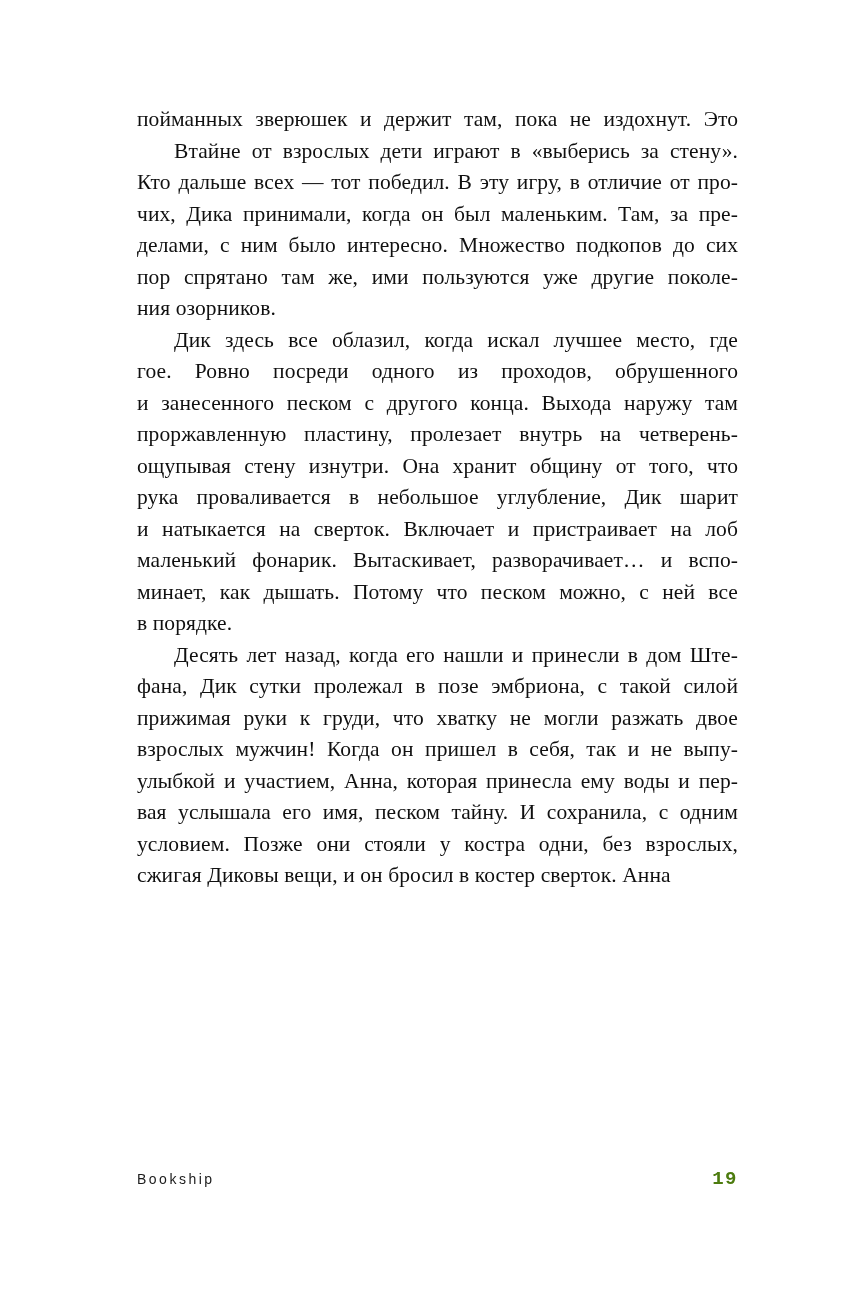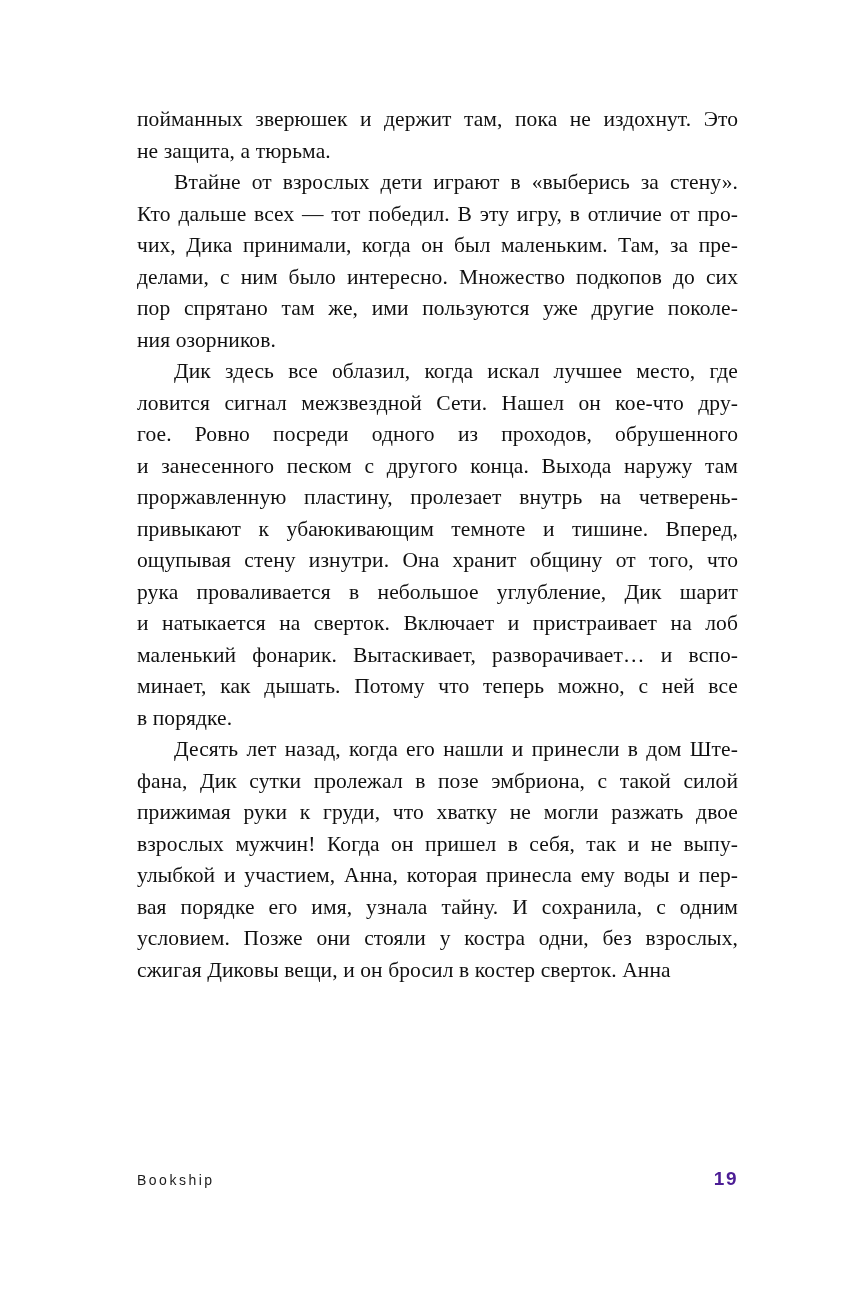--- a/index.html
+++ b/index.html
@@ -51,61 +51,59 @@
   }
   .footer-brand {
     font-size: 14px;
     letter-spacing: 2.5px;
     color: #1b1b1b;
   }
   .page-number {
     font-size: 19px;
     font-weight: bold;
     letter-spacing: 1.5px;
-    color: #4c1d95;
+    color: #4d7c0f;
+    font-family: Liberation Mono, monospace;
   }
 </style>
 </head>
 <body>
 
 <div class="page">
   <main class="text-block">
       <div class="paragraph">
         <div class="line">пойманных зверюшек и держит там, пока не издохнут. Это</div>
-        <div class="line last">не защита, а тюрьма.</div>
       </div>
       <div class="paragraph">
         <div class="line first-indent">Втайне от взрослых дети играют в «выберись за стену».</div>
         <div class="line">Кто дальше всех — тот победил. В эту игру, в отличие от про-</div>
         <div class="line">чих, Дика принимали, когда он был маленьким. Там, за пре-</div>
         <div class="line">делами, с ним было интересно. Множество подкопов до сих</div>
         <div class="line">пор спрятано там же, ими пользуются уже другие поколе-</div>
         <div class="line last">ния озорников.</div>
       </div>
       <div class="paragraph">
         <div class="line first-indent">Дик здесь все облазил, когда искал лучшее место, где</div>
-        <div class="line">ловится сигнал межзвездной Сети. Нашел он кое-что дру-</div>
         <div class="line">гое. Ровно посреди одного из проходов, обрушенного</div>
         <div class="line">и занесенного песком с другого конца. Выхода наружу там</div>
         <div class="line">проржавленную пластину, пролезает внутрь на четверень-</div>
-        <div class="line">привыкают к убаюкивающим темноте и тишине. Вперед,</div>
         <div class="line">ощупывая стену изнутри. Она хранит общину от того, что</div>
         <div class="line">рука проваливается в небольшое углубление, Дик шарит</div>
         <div class="line">и натыкается на сверток. Включает и пристраивает на лоб</div>
         <div class="line">маленький фонарик. Вытаскивает, разворачивает… и вспо-</div>
-        <div class="line">минает, как дышать. Потому что теперь можно, с ней все</div>
+        <div class="line">минает, как дышать. Потому что песком можно, с ней все</div>
         <div class="line last">в порядке.</div>
       </div>
       <div class="paragraph">
         <div class="line first-indent">Десять лет назад, когда его нашли и принесли в дом Ште-</div>
         <div class="line">фана, Дик сутки пролежал в позе эмбриона, с такой силой</div>
         <div class="line">прижимая руки к груди, что хватку не могли разжать двое</div>
         <div class="line">взрослых мужчин! Когда он пришел в себя, так и не выпу-</div>
         <div class="line">улыбкой и участием, Анна, которая принесла ему воды и пер-</div>
-        <div class="line">вая порядке его имя, узнала тайну. И сохранила, с одним</div>
+        <div class="line">вая услышала его имя, песком тайну. И сохранила, с одним</div>
         <div class="line">условием. Позже они стояли у костра одни, без взрослых,</div>
         <div class="line last">сжигая Диковы вещи, и он бросил в костер сверток. Анна</div>
       </div>
     </main>
   <footer class="footer">
     <span class="footer-brand">Bookship</span>
     <span class="page-number">19</span>
   </footer>
 </div>
 

